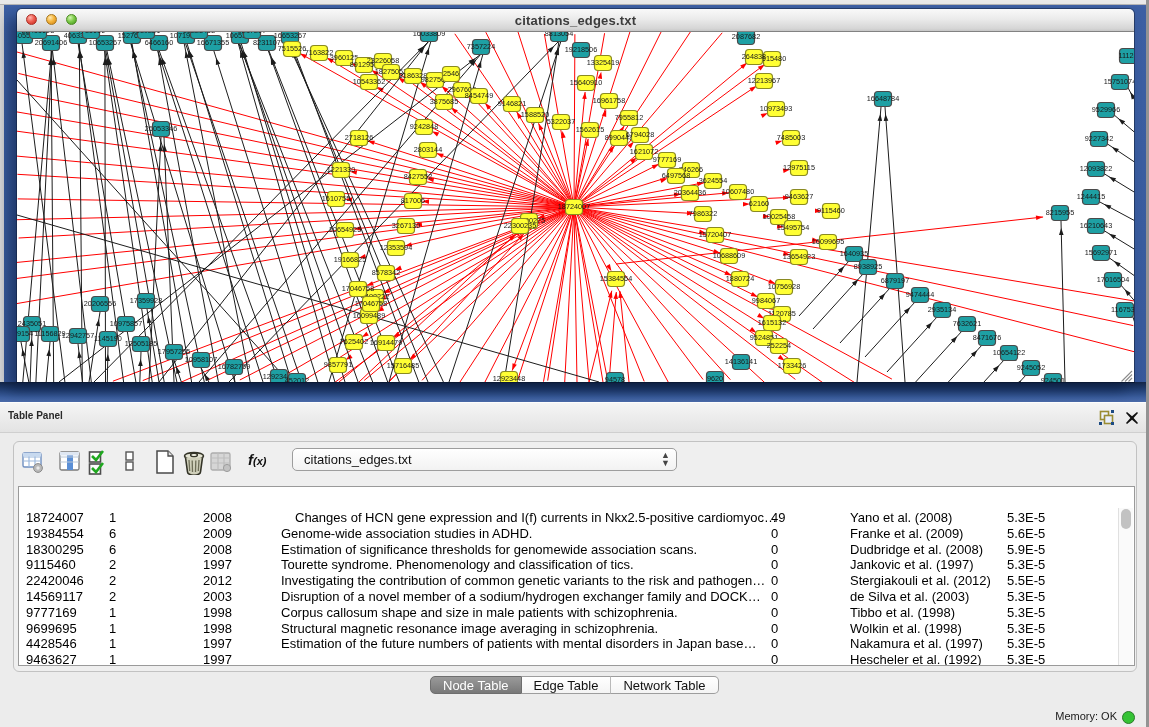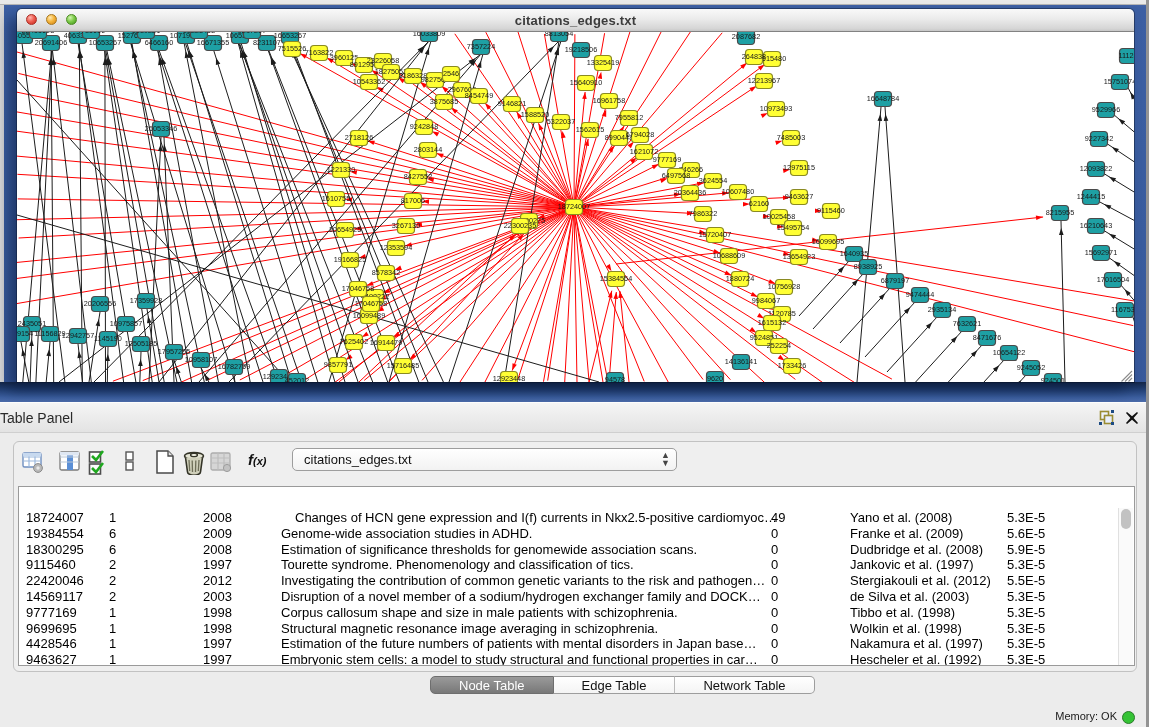--- a/index.html
+++ b/index.html
@@ -24,21 +24,21 @@
 .tl { position:absolute; top:15px; width:11px; height:11px; border-radius:50%; }
 #tl-r { left:9px; background:radial-gradient(circle at 35% 30%, #ffb6ae, #ee6054 45%, #d33a2e 80%); border:1px solid #ab2d24;}
 #tl-y { left:29px; background:radial-gradient(circle at 35% 30%, #ffe9b0, #f5b63e 45%, #dd9322 80%); border:1px solid #a8761d;}
 #tl-g { left:49px; background:radial-gradient(circle at 35% 30%, #d2f5b0, #7ecb4a 45%, #55a82a 80%); border:1px solid #4c8b23;}
 #canvas { position:absolute; left:0; top:23px; width:1117px; height:350px; background:#fff; overflow:hidden; }
 
 
 
 #tp-head { position:absolute; left:0; top:402px; width:1149px; height:31px;
   background:linear-gradient(#f5f5f5,#e3e3e3); border-top:1px solid #fdfdfd; border-bottom:1px solid #cfcfcf;}
-#tp-head span.t { position:absolute; left:0; top:7px; font-size:14px; color:#2a2a2a; }
+#tp-head span.t { position:absolute; left:8px; top:7px; font-size:10px; color:#2a2a2a;font-weight:bold; }
 #tp-body { position:absolute; left:0; top:434px; width:1149px; height:293px; background:#ececec; }
 #panel { position:absolute; left:13px; top:7px; width:1124px; height:231px;
   background:#efefef; border:1px solid #c2c2c2; border-radius:6px; }
 
 #toolbar { position:absolute; left:0px; top:0px; height:44px; width:1122px; }
 .tbi { position:absolute; top:7px; width:24px; height:26px; }
 #combo { position:absolute; left:278px; top:6px; width:385px; height:23px;
   background:linear-gradient(#ffffff,#f2f2f2); border:1px solid #9d9d9d; border-radius:5px;
   font-size:13px; color:#111; line-height:22px; padding-left:11px; }
 #combo .ar { position:absolute; right:6px; top:2px; font-size:9px; color:#444; line-height:8px; text-align:center;}
@@ -52,21 +52,21 @@
   text-align:center; font-size:13px; color:#1c1c1c; line-height:20px; }
 .hc.gray { background:linear-gradient(#f2f2f2,#dedede); border-right:1px solid #b0b0b0; border-bottom:1px solid #9a9a9a;}
 .drow { position:absolute; left:0; height:16px; width:100%; white-space:nowrap; }
 .dc { position:absolute; top:0; height:16px; line-height:15px; font-size:13px; color:#000;
   overflow:hidden; }
 #vscroll { position:absolute; right:1px; top:21px; width:15px; height:158px; background:#fafafa; border-left:1px solid #e0e0e0;}
 #vthumb { position:absolute; left:2px; top:1px; width:10px; height:20px; background:#c2c2c2; border-radius:5px;}
 
 
 #tabs { position:absolute; left:416px; top:234px; height:18px; font-size:13px; }
-.tab { float:left; height:18px; line-height:17px; padding:0 28px; background:linear-gradient(#ffffff,#f4f4f4);
+.tab { float:left; height:18px; line-height:17px; padding:0 12px; background:linear-gradient(#ffffff,#f4f4f4);
   border-top:1px solid #9d9d9d; border-bottom:1px solid #9d9d9d; border-right:1px solid #b9b9b9; color:#111;}
 .tab.first { border-left:1px solid #9d9d9d; border-radius:5px 0 0 5px; }
 .tab.last { border-right:1px solid #9d9d9d; border-radius:0 5px 5px 0; }
 .tab.sel { background:linear-gradient(#9a9a9a,#787878); color:#fff; border-color:#6e6e6e;}
 
 
 #mem { position:absolute; right:32px; bottom:5px; font-size:11px; color:#1a1a1a; }
 #memdot { position:absolute; right:14px; bottom:3px; width:13px; height:13px; border-radius:50%;
   background:#35c335; border:1px solid #2a7a2a; }
 #redge { position:absolute; right:0; top:0; width:3px; height:727px; background:#939393;}
@@ -859,21 +859,20 @@
             <div class="dc" style="left:184px;width:70px">1997</div>
             <div class="dc" style="left:262px;width:486px">Estimation of the future numbers of patients with mental disorders in Japan base…</div>
             <div class="dc" style="left:752px;width:74px">0</div>
             <div class="dc" style="left:831px;width:150px">Nakamura et al. (1997)</div>
             <div class="dc" style="left:988px;width:95px">5.3E-5</div>
           </div>
           <div class="drow" style="top:165.2px">
             <div class="dc" style="left:7px;width:80px">9463627</div>
             <div class="dc" style="left:90px;width:90px">1</div>
             <div class="dc" style="left:184px;width:70px">1997</div>
-            <div class="dc" style="left:262px;width:486px">Embryonic stem cells: a model to study structural and functional properties in car…</div>
             <div class="dc" style="left:752px;width:74px">0</div>
             <div class="dc" style="left:831px;width:150px">Hescheler et al. (1992)</div>
             <div class="dc" style="left:988px;width:95px">5.3E-5</div>
           </div>
           <div id="vscroll">
             <div id="vthumb"></div>
           </div>
         </div>
       <div id="tabs">
         <div class="tab first sel">Node Table</div>

